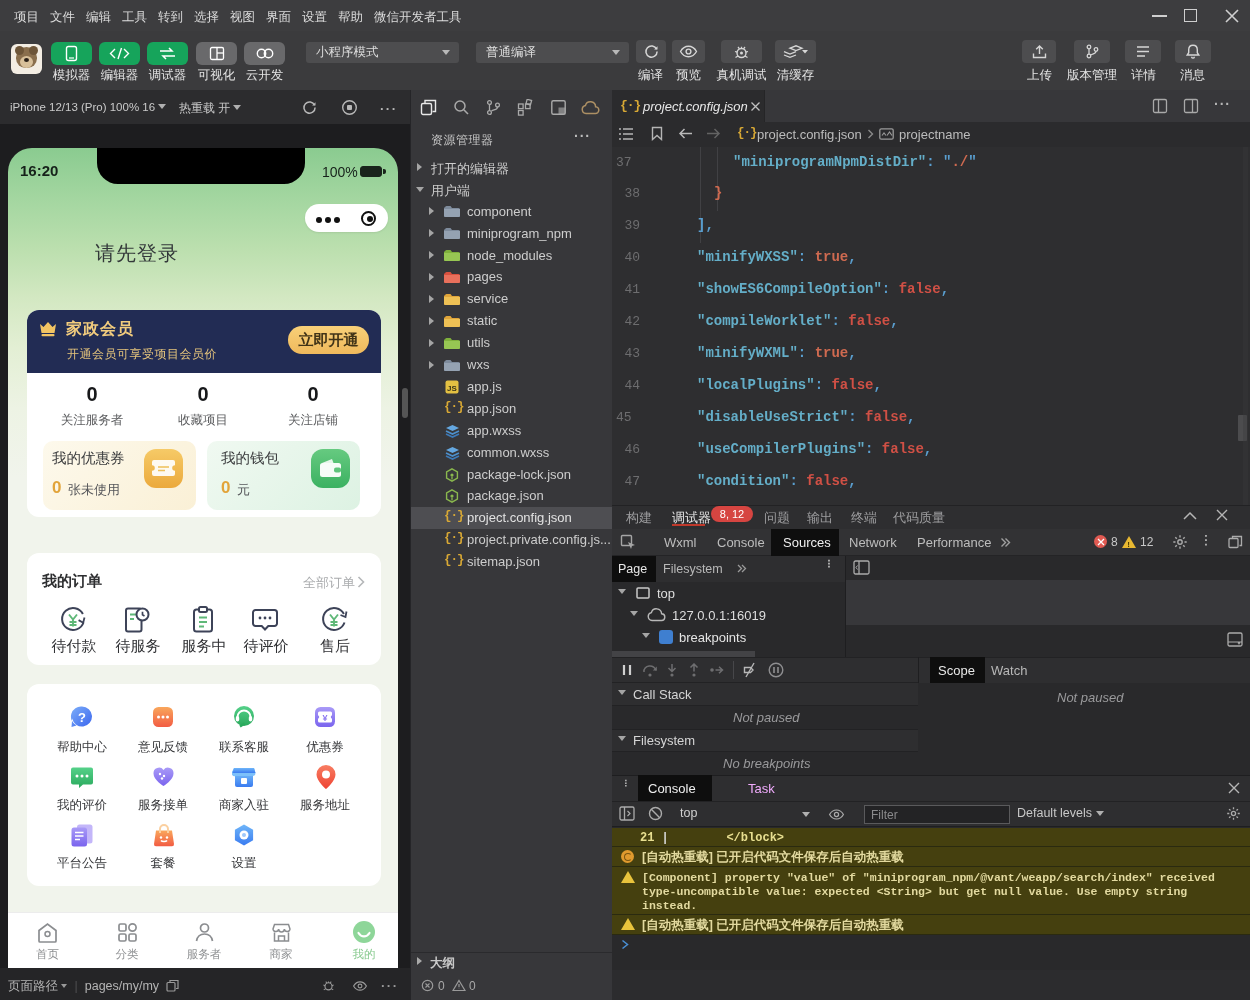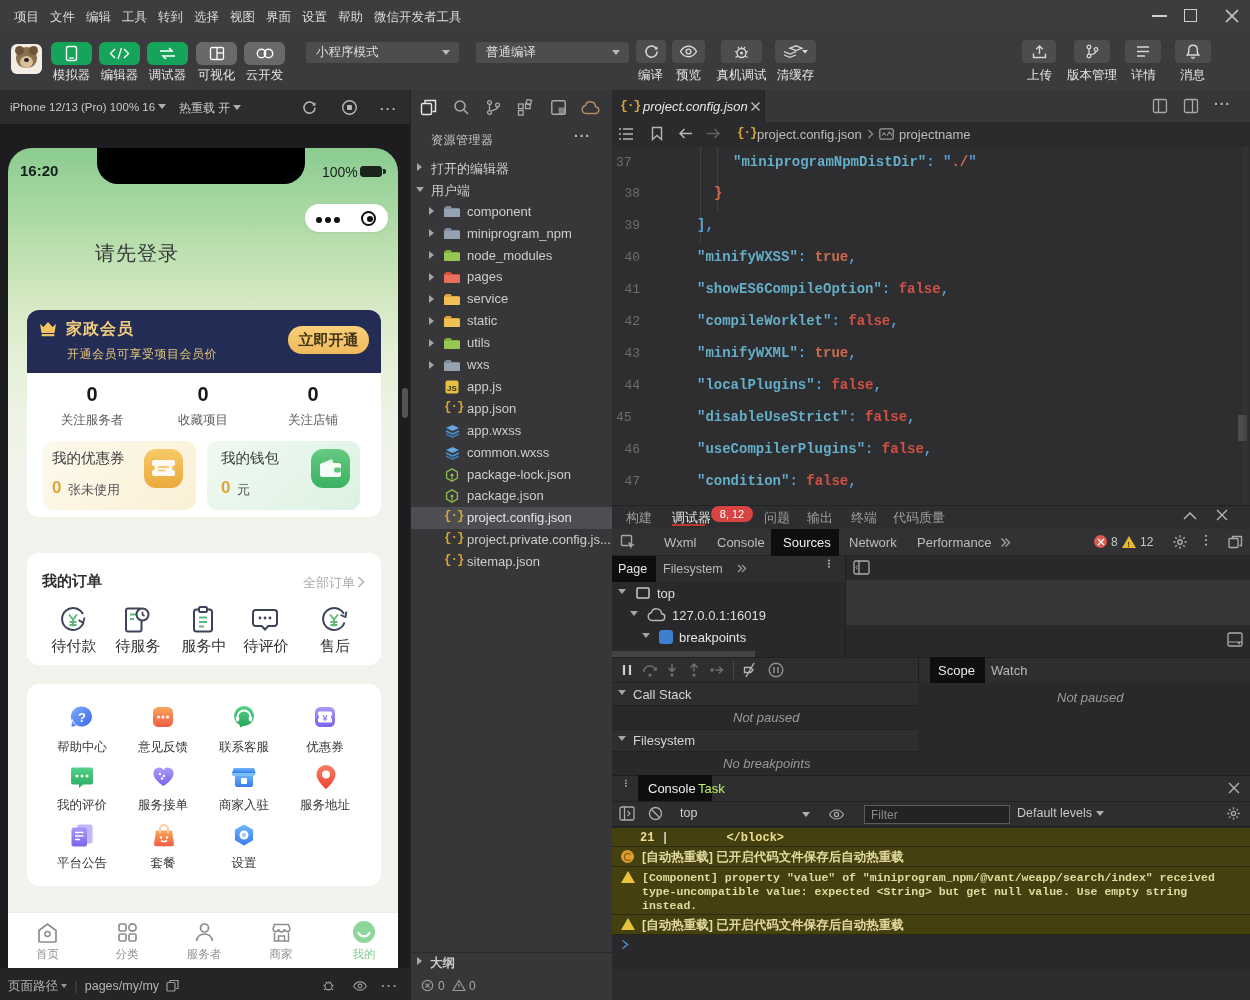--- a/index.html
+++ b/index.html
@@ -696,21 +696,21 @@
 <div class="ab" style="left:733px;top:710px;font-size:13px;font-style:italic;color:#9a9a9c">Not paused</div>
 <div class="ab" style="left:612px;top:729px;width:306px;height:23px;background:#2e2e30;border-top:1px solid #222224;border-bottom:1px solid #222224"></div>
 <div class="ab" style="left:618px;top:736px;width:0;height:0;border-left:4.5px solid transparent;border-right:4.5px solid transparent;border-top:5.5px solid #a5a5a5"></div>
 <div class="ab" style="left:633px;top:733px;font-size:13px;color:#d5d5d5">Filesystem</div>
 <div class="ab" style="left:723px;top:756px;font-size:13px;font-style:italic;color:#9a9a9c">No breakpoints</div>
 <div class="ab" style="left:612px;top:775px;width:638px;height:195px;background:#29292b"></div>
 <div class="ab" style="left:612px;top:775px;width:638px;height:26px;background:#2e2e30;border-top:1px solid #1e1e20"></div>
 <div class="ab" style="left:620px;top:779px;color:#ababab;font-size:11px;font-weight:700;writing-mode:vertical-lr;letter-spacing:-1px">···</div>
 <div class="ab" style="left:638px;top:775px;width:74px;height:26px;background:#0e0e0e"></div>
 <div class="ab" style="left:648px;top:781px;font-size:13px;color:#efefef">Console</div>
-<div class="ab" style="left:698px;top:781px;font-size:13px;color:#bef264">Task</div>
+<div class="ab" style="left:748px;top:781px;font-size:13px;color:#f0abfc">Task</div>
 <svg class="ab" style="left:1228px;top:782px" width="12" height="12" viewBox="0 0 12 12">
       <path d="M1 1l10 10M11 1L1 11" stroke="#b5b5b5" stroke-width="1.4"></path>
     </svg>
 <div class="ab" style="left:612px;top:801px;width:638px;height:26px;background:#2e2e30;border-top:1px solid #222224;border-bottom:1px solid #1e1e20"></div>
 <svg class="ab" style="left:619px;top:806px" width="16" height="15" viewBox="0 0 16 15">
       <rect x="1" y="1" width="14" height="13" rx="1.5" fill="none" stroke="#ababab" stroke-width="1.3"></rect>
       <path d="M5.5 1v13" stroke="#ababab" stroke-width="1.3"></path>
       <path d="M8.5 5l2.5 2.5L8.5 10" fill="none" stroke="#ababab" stroke-width="1.2"></path>
     </svg>
 <svg class="ab" style="left:648px;top:806px" width="15" height="15" viewBox="0 0 15 15">

